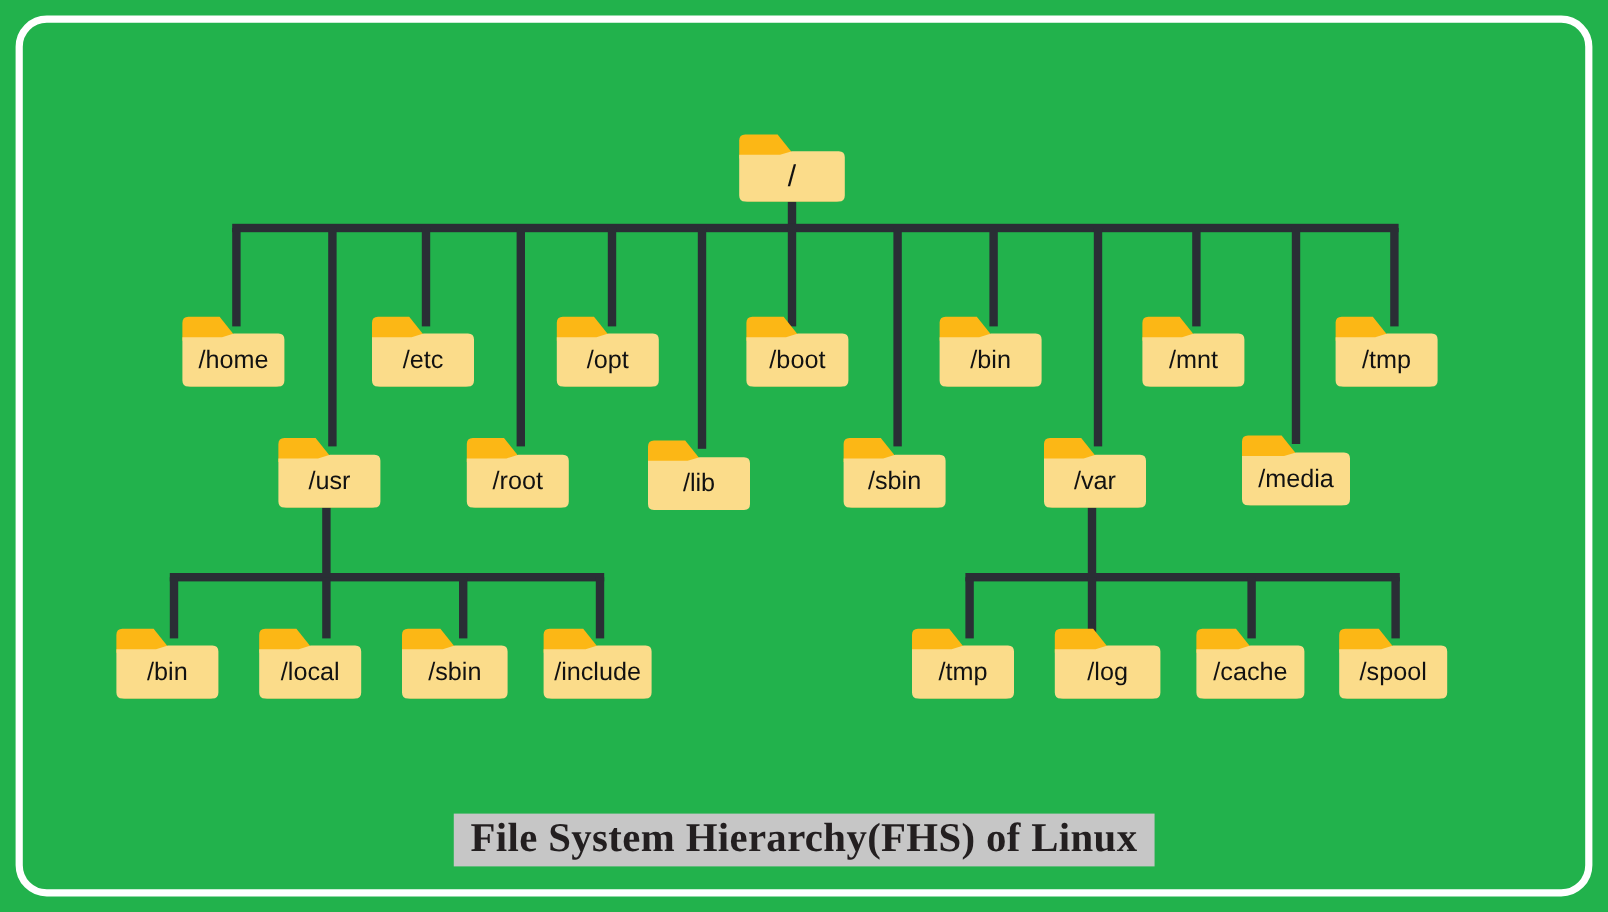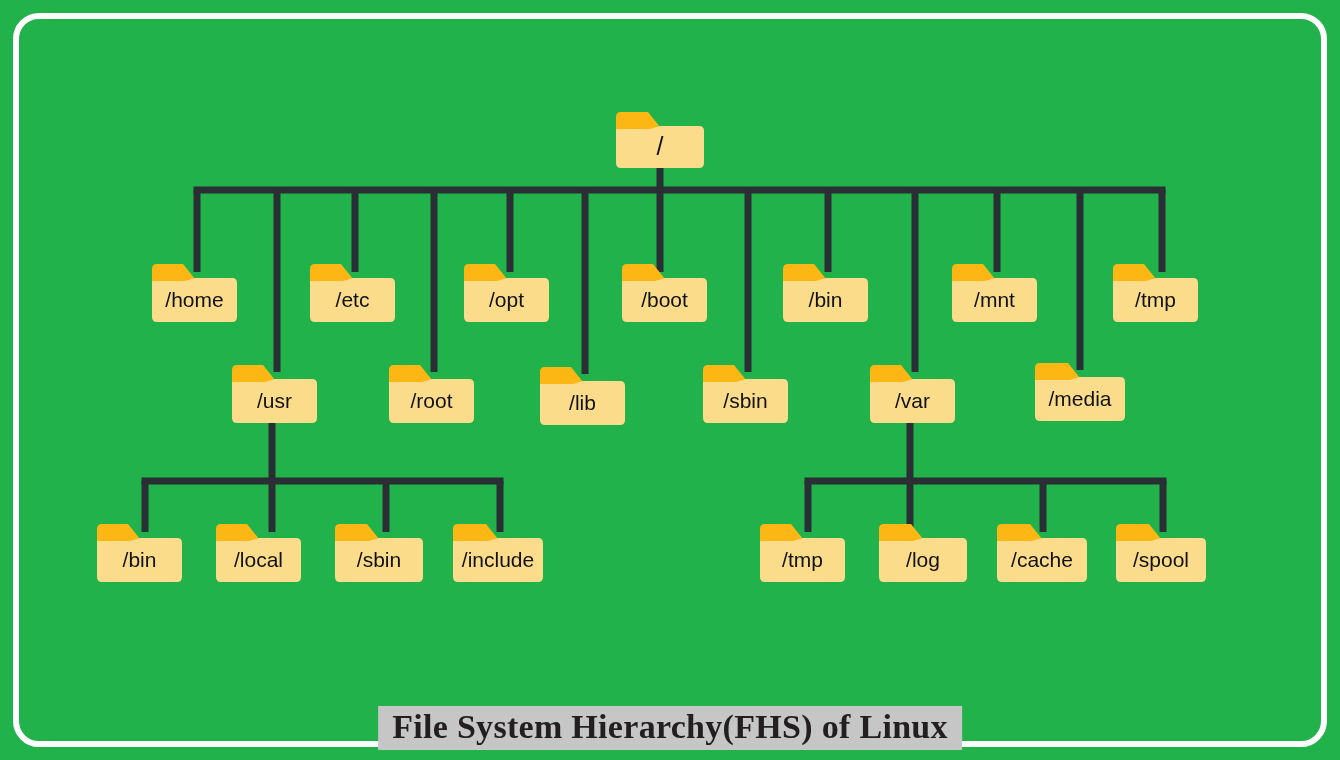--- a/index.html
+++ b/index.html
@@ -46,21 +46,20 @@
     fill: #0a0a0a;
     text-anchor: middle;
   }
   #title-bar {
     position: absolute;
     left: 50%;
     transform: translateX(-50%);
     top: 678px;
     background: #c6c6c6;
     padding: 2px 14px 4px 14px;
-    margin-top: 28px;
   }
   #title-text {
     font-family: "Liberation Serif", serif;
     font-weight: bold;
     font-size: 34px;
     color: #231f20;
     letter-spacing: 0.3px;
     white-space: nowrap;
   }
 </style>

